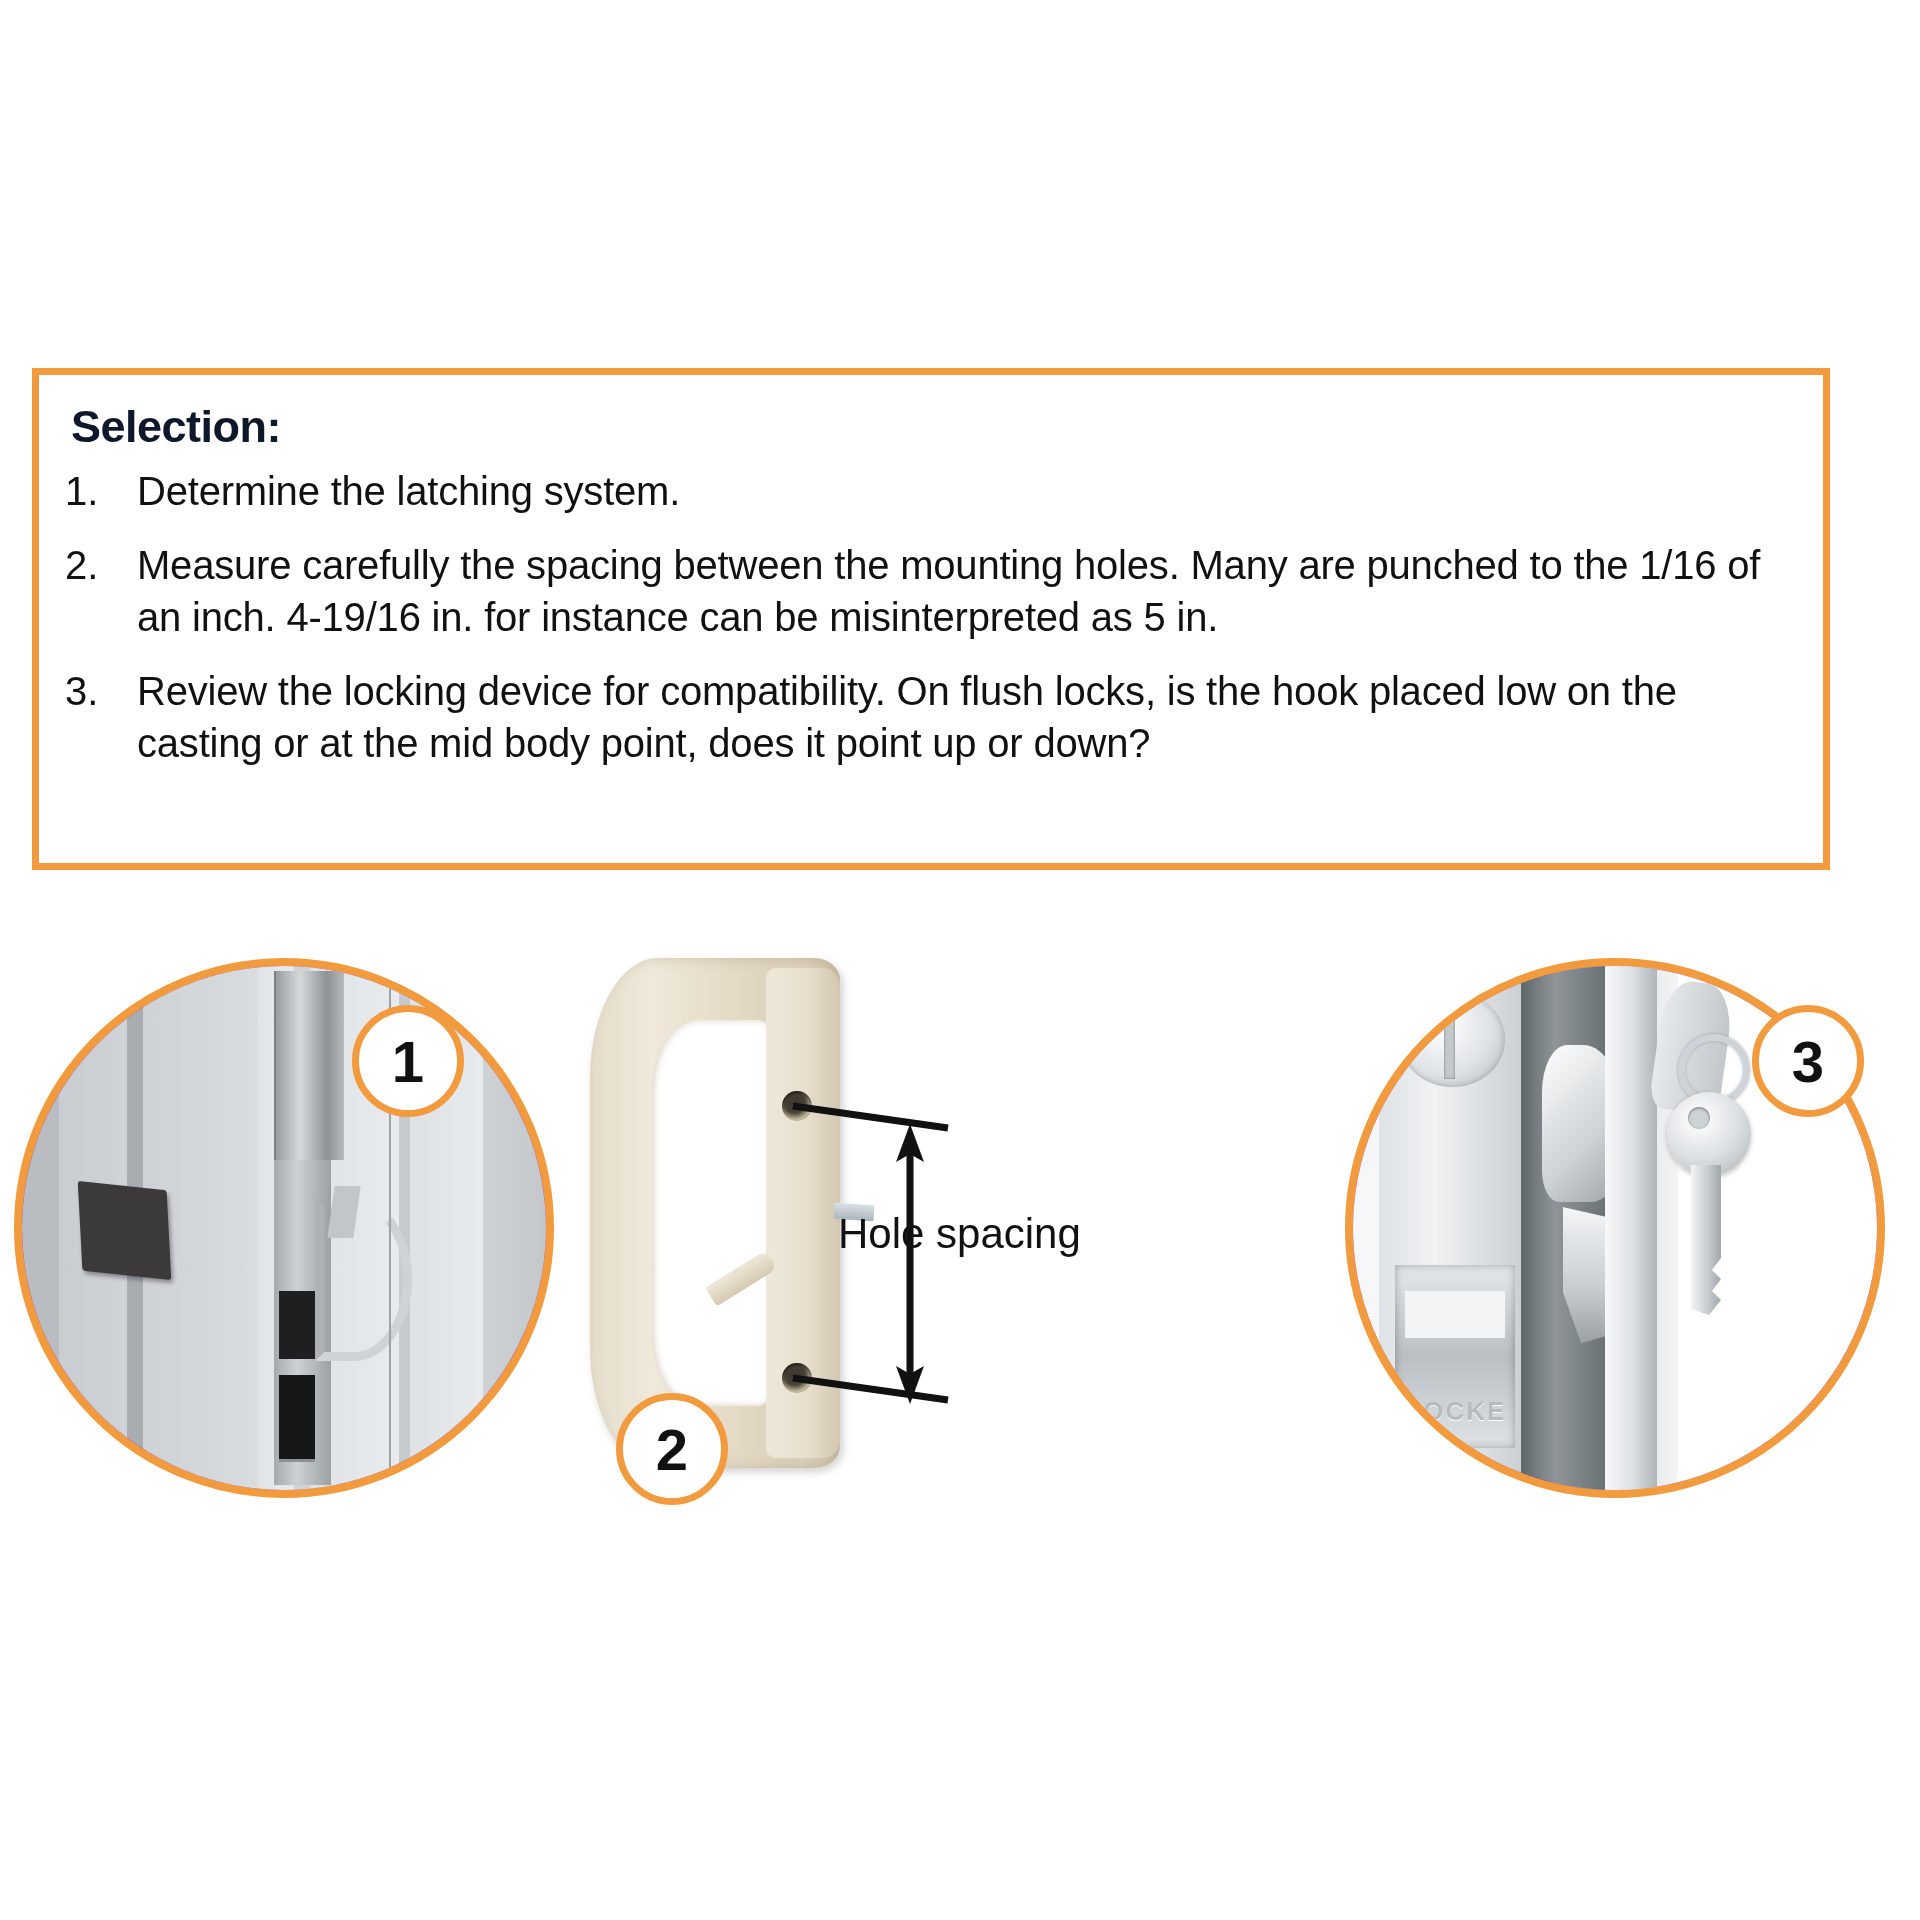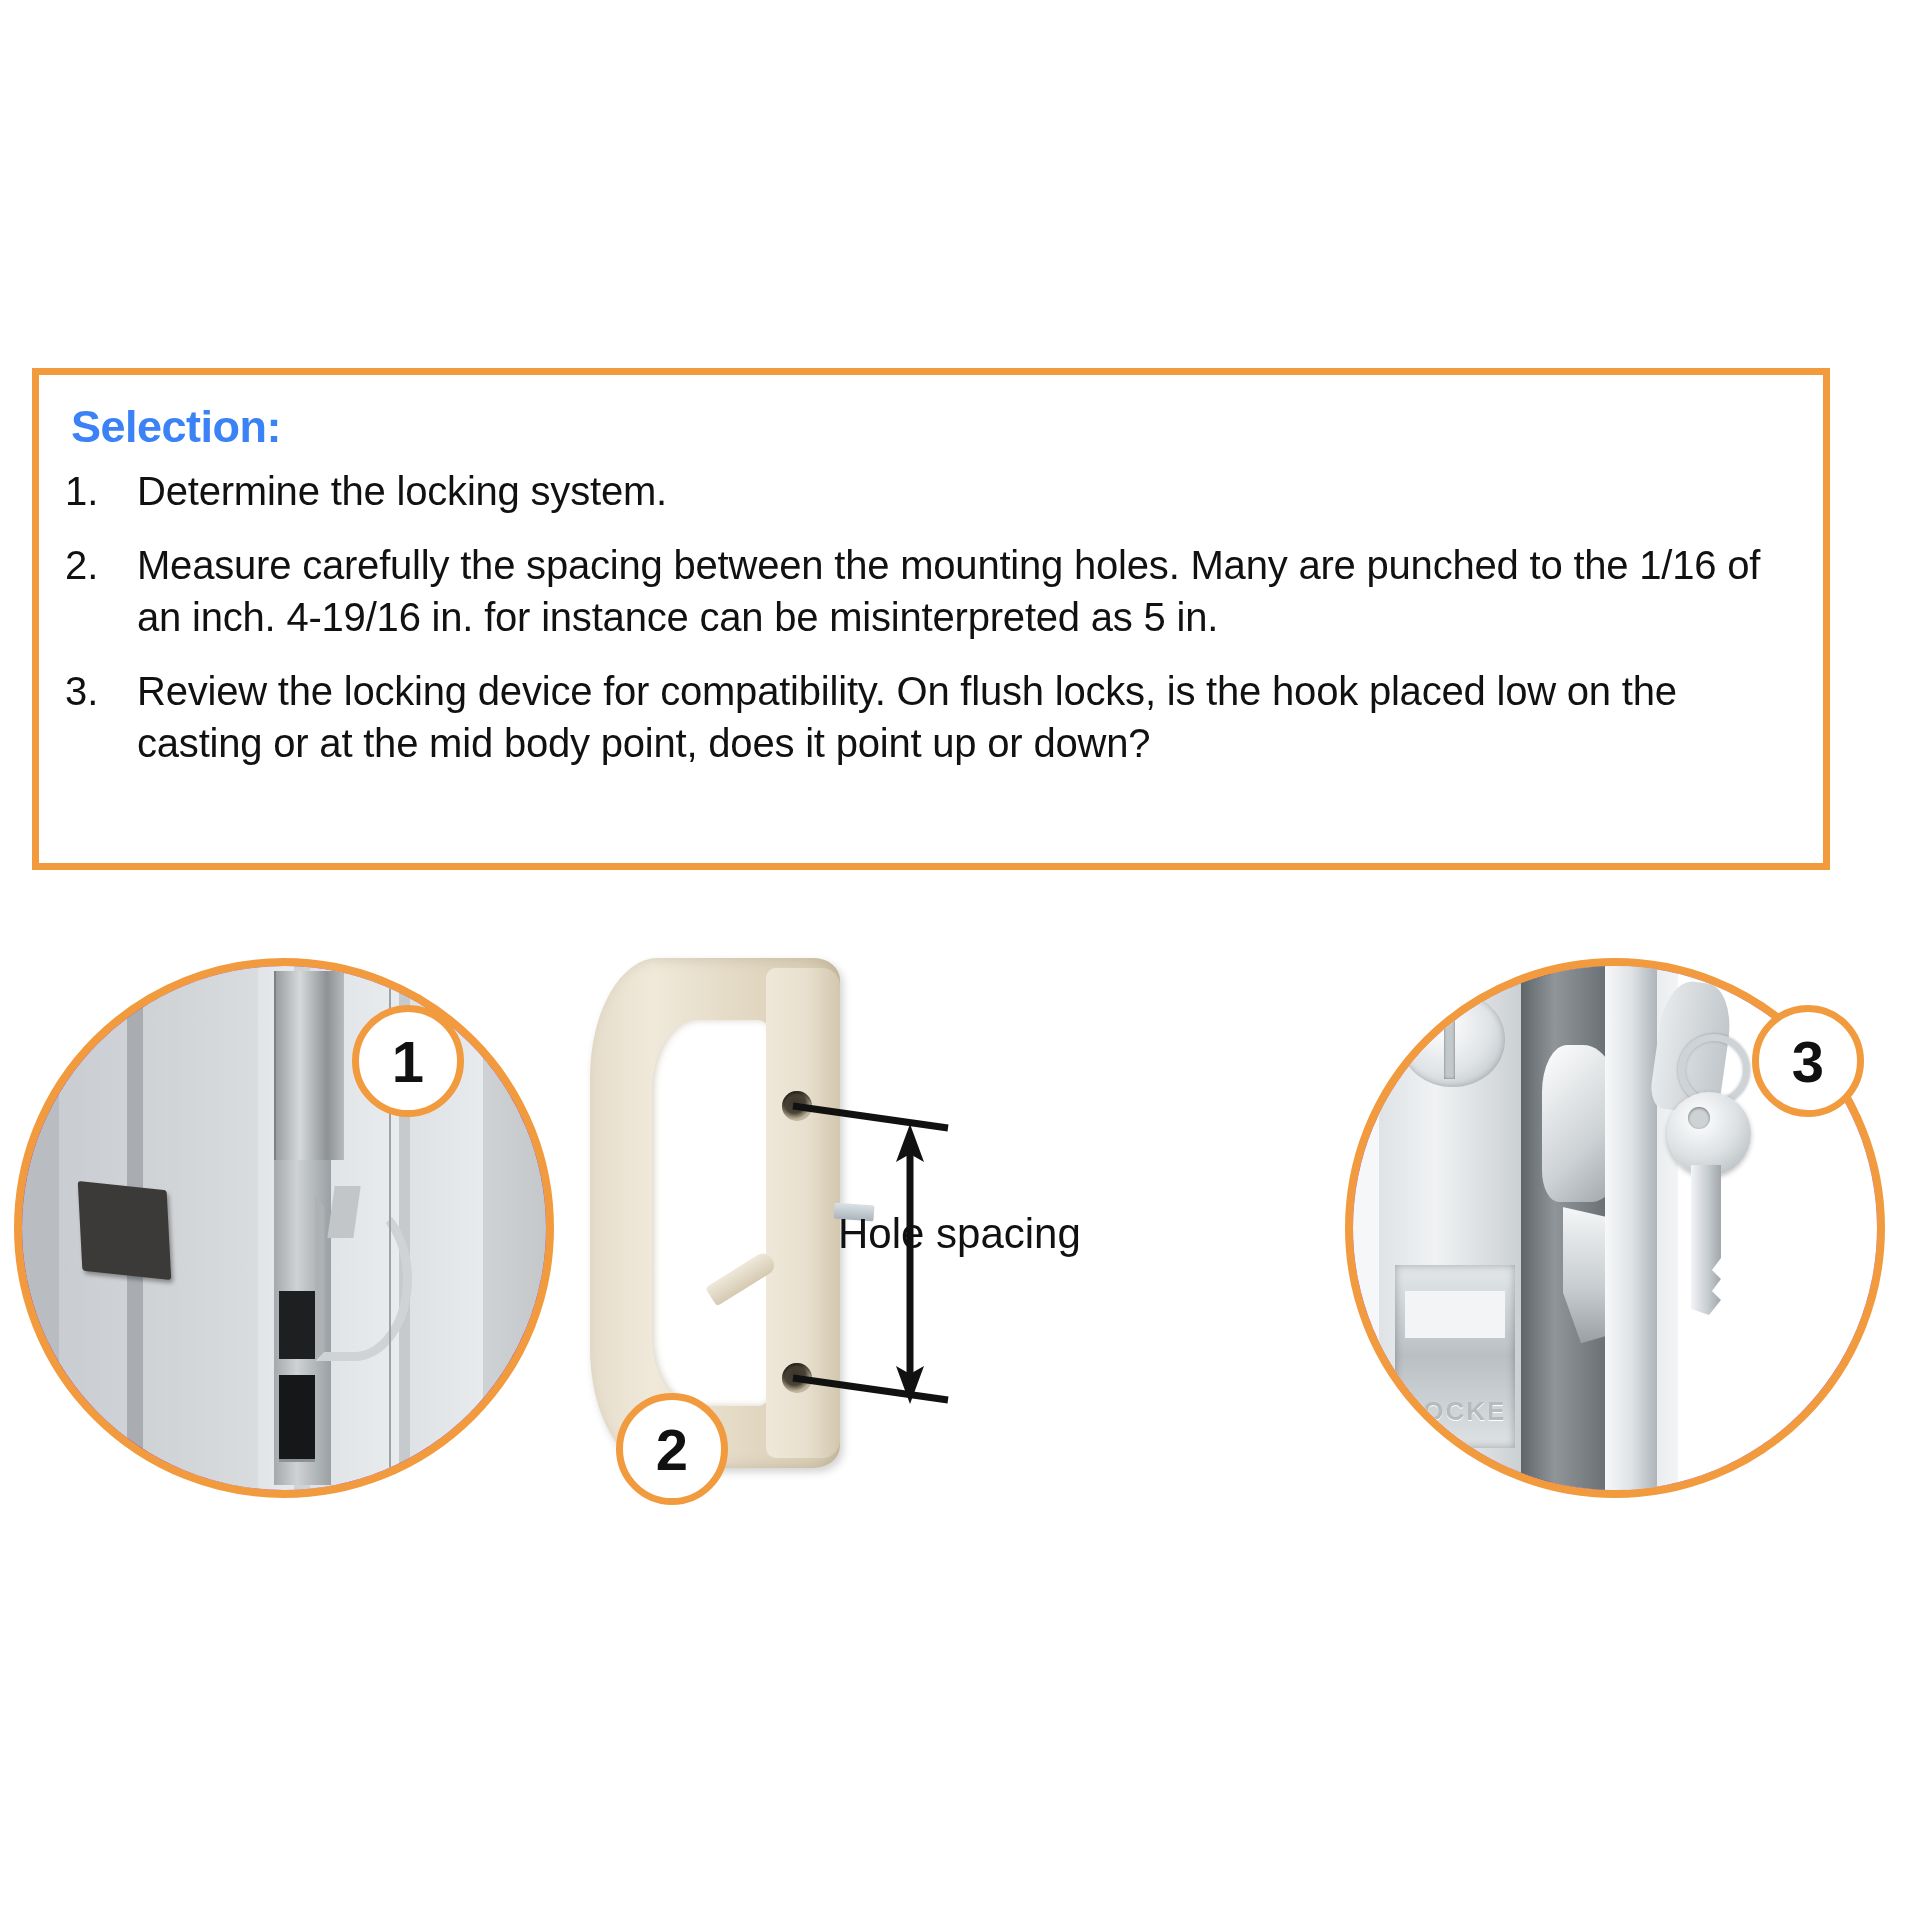--- a/index.html
+++ b/index.html
@@ -27,21 +27,21 @@
     border: 7px solid #F19A3E;
     background: #ffffff;
   }
   #panel-heading {
     position: absolute;
     left: 32px;
     top: 27px;
     font-size: 45px;
     font-weight: bold;
     letter-spacing: -0.5px;
-    color: #3b82f6;
+    color: #0f172a;
     line-height: 1.1;
   }
   #steps-list {
     position: absolute;
     left: 26px;
     top: 90px;
     right: 26px;
   }
   .step-row {
     display: flex;
@@ -251,21 +251,21 @@
 </head>
 <body>
 
 <div id="instruction-panel">
   <div id="panel-heading">Selection:</div>
 
   <div id="steps-list">
 
     <div class="step-row">
       <div class="step-num">1.</div>
-      <div class="step-text">Determine the locking system.</div>
+      <div class="step-text">Determine the latching system.</div>
     </div>
 
     <div class="step-row">
       <div class="step-num">2.</div>
       <div class="step-text">Measure carefully the spacing between the mounting holes. Many are punched to the 1/16 of an inch. 4-19/16 in. for instance can be misinterpreted as 5 in.</div>
     </div>
 
     <div class="step-row">
       <div class="step-num">3.</div>
       <div class="step-text">Review the locking device for compatibility. On flush locks, is the hook placed low on the casting or at the mid body point, does it point up or down?</div>

